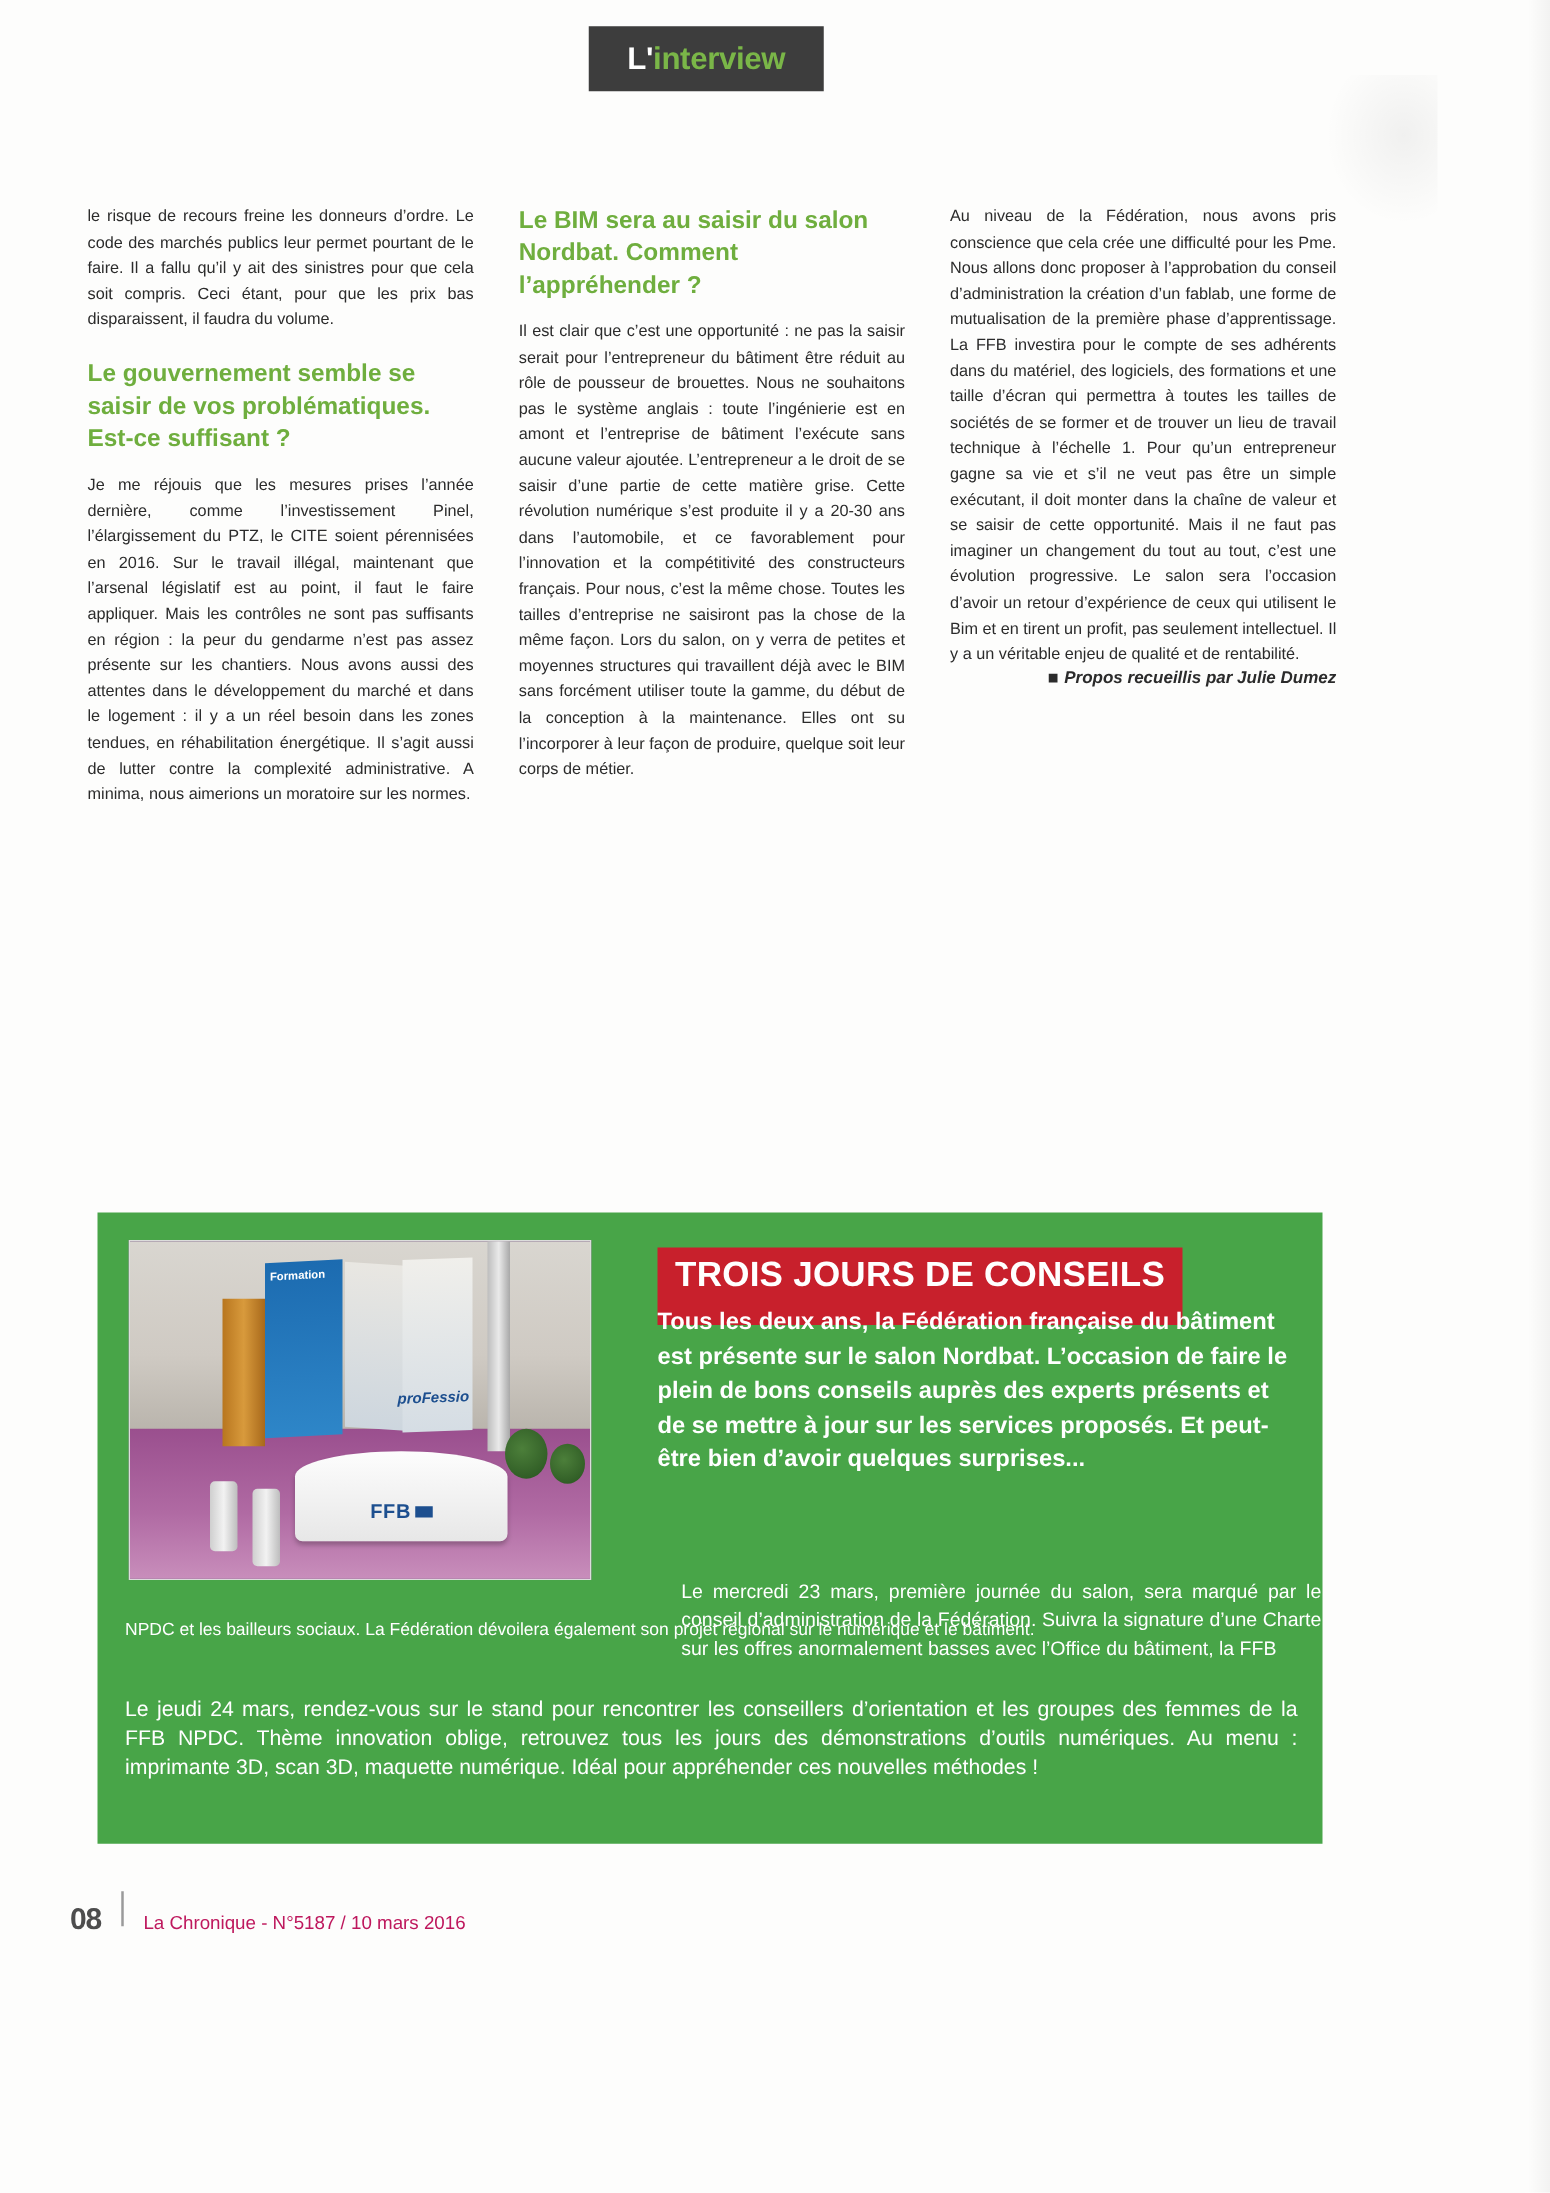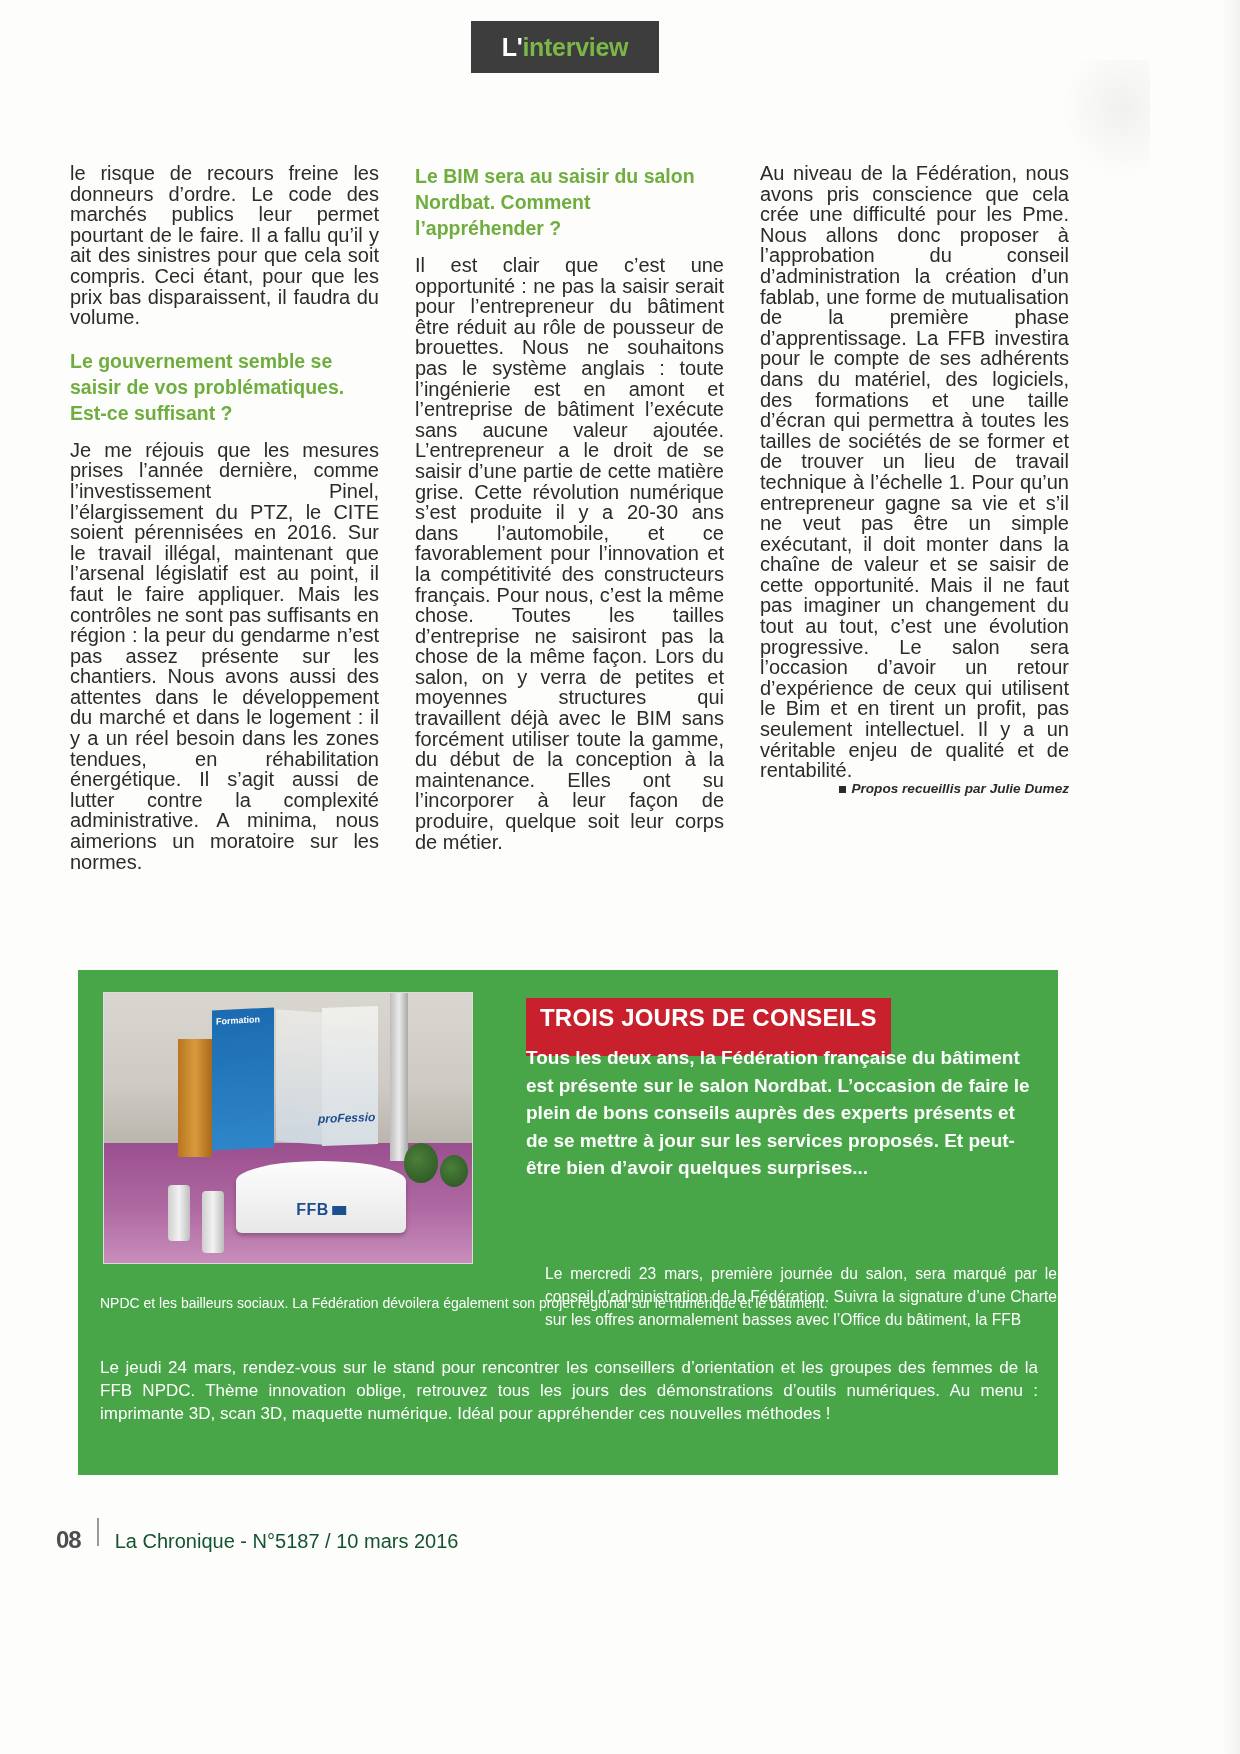--- a/index.html
+++ b/index.html
@@ -48,21 +48,21 @@
     left: 70px;
     top: 163px;
     width: 1000px;
     height: 790px;
     display: flex;
     gap: 36px;
   }
   .col { width: 309px; }
   .col p {
     margin: 0 0 0 0;
-    font-size: 20px;
+    font-size: 13px;
     line-height: 20.6px;
     text-align: justify;
     text-justify: inter-word;
     color: #2b2b2b;
   }
   h2.q {
     margin: 20px 0 14px 0;
     font-size: 19.5px;
     line-height: 26px;
     color: #6fae3e;
@@ -172,21 +172,21 @@
     position: absolute; left: 214px; top: 118px;
     font-size: 12px; color: #1d4f8f; font-weight: bold; font-style: italic;
     transform: skewY(-2deg);
   }
   .badge {
     position: absolute;
     left: 448px;
     top: 28px;
     background: #c8202c;
     color: #ffffff;
-    font-size: 24px;
+    font-size: 28px;
     font-weight: bold;
     padding: 6px 14px 24px 14px;
     letter-spacing: 0.2px;
   }
   .lead {
     position: absolute;
     left: 448px;
     top: 74px;
     width: 512px;
     font-size: 19px;
@@ -237,22 +237,22 @@
     letter-spacing: -1px;
   }
   .footer .rule {
     width: 2px;
     height: 28px;
     background: #9a9a9a;
     position: relative;
     top: -2px;
   }
   .footer .meta {
-    font-size: 20px;
-    color: #14532d;
+    font-size: 15px;
+    color: #be185d;
     margin-top: 28px;
   }
   .edge-smudge {
     position: absolute;
     right: 0; top: 0; width: 18px; height: 1754px;
     background: linear-gradient(90deg, rgba(0,0,0,0) 0%, rgba(0,0,0,0.045) 100%);
     pointer-events: none;
   }
   .top-smudge {
     position: absolute; left: 1060px; top: 60px; width: 90px; height: 120px;

